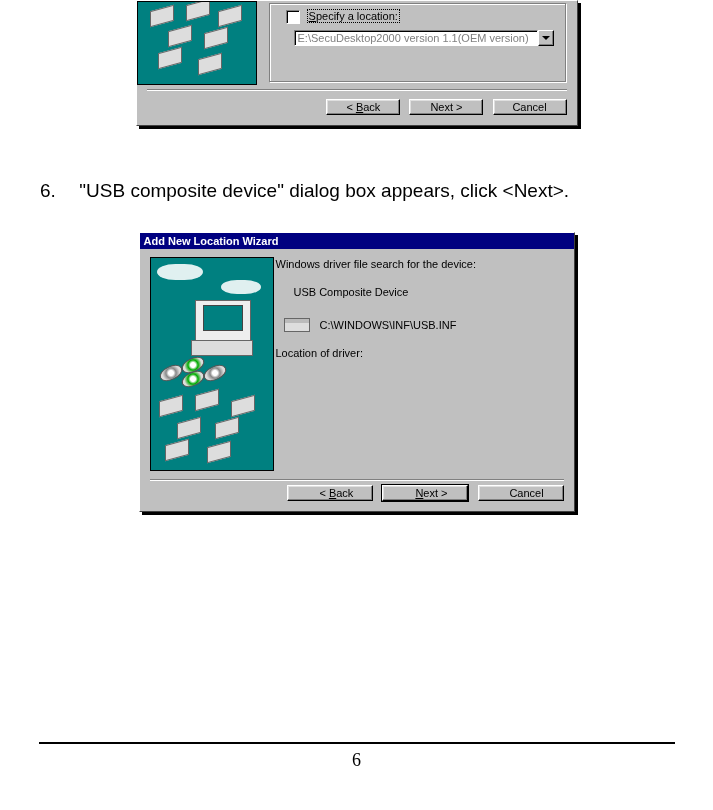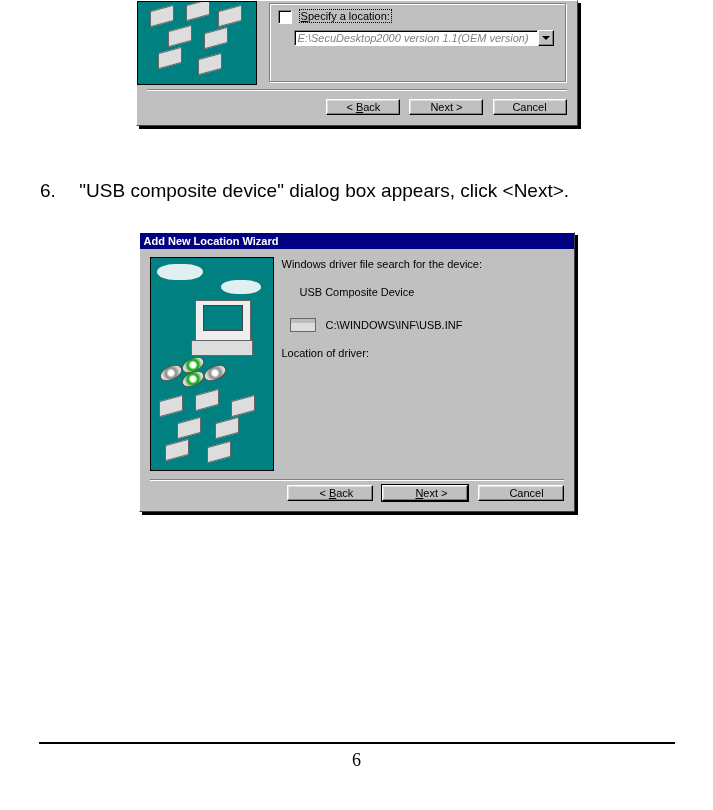--- a/index.html
+++ b/index.html
@@ -127,21 +127,20 @@
   .w95-textbox {
     background: #fff;
     border: 1px solid #808080;
     border-right-color: #fff;
     border-bottom-color: #fff;
     box-shadow: inset 1px 1px 0 #000;
     font-size: 11px;
     padding: 1px 3px;
     color: #808080;
     display: inline-block;
-    font-style: italic;
   }
   .w95-combo {
     display: inline-flex;
   }
   .w95-combo .drop {
     width: 14px;
     background: #c0c0c0;
     border: 1px solid #000;
     border-top-color: #fff;
     border-left-color: #fff;
@@ -249,21 +248,21 @@
     padding: 8px 10px 10px;
   }
   .dlg1 .btn-row .w95-btn { margin-left: 6px; }
 
   .dlg2 {
     width: 434px;
   }
   .dlg2-body {
     display: flex;
     padding: 8px 10px 2px 10px;
-    gap: 8px;
+    gap: 2px;
   }
   .dlg2 .side-panel {
     width: 122px;
     height: 212px;
   }
   .dlg2 .content {
     flex: 1;
     font-size: 11px;
     line-height: 1.3;
   }
@@ -315,21 +314,21 @@
             <div class="deco floppy f2"></div>
             <div class="deco floppy f3"></div>
             <div class="deco floppy f4"></div>
             <div class="deco floppy f5"></div>
             <div class="deco floppy f6"></div>
             <div class="deco floppy f7"></div>
           </div>
 
           <div class="content">
             <div class="fs-groove groove">
-              <div style="margin-bottom:6px;">
+              <div style="margin-bottom:6px;margin-left:8px;">
                 <span class="w95-check"></span>
                 <span class="focus-rect"><span class="underline-access">S</span><span>pecify a location:</span></span>
               </div>
               <div style="display:flex;align-items:stretch;margin-left:16px;">
                 <span class="w95-textbox" style="width:236px;">E:\SecuDesktop2000 version 1.1(OEM version)</span>
                 <span class="w95-combo">
                     <span class="drop"></span>
                   </span>
               </div>
             </div>

